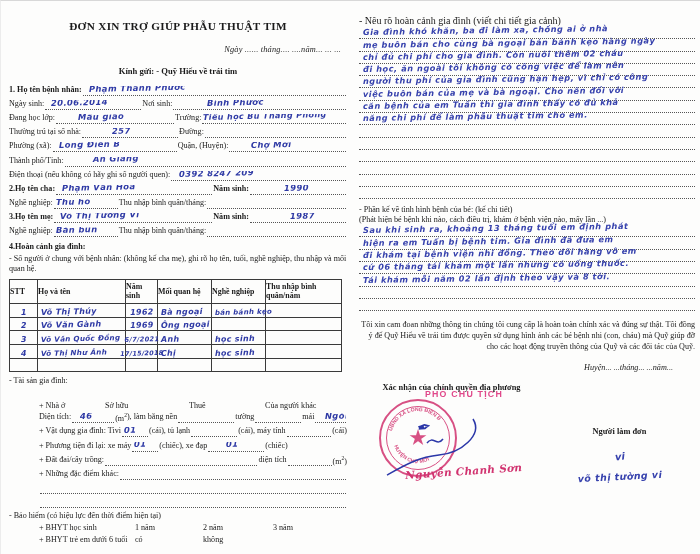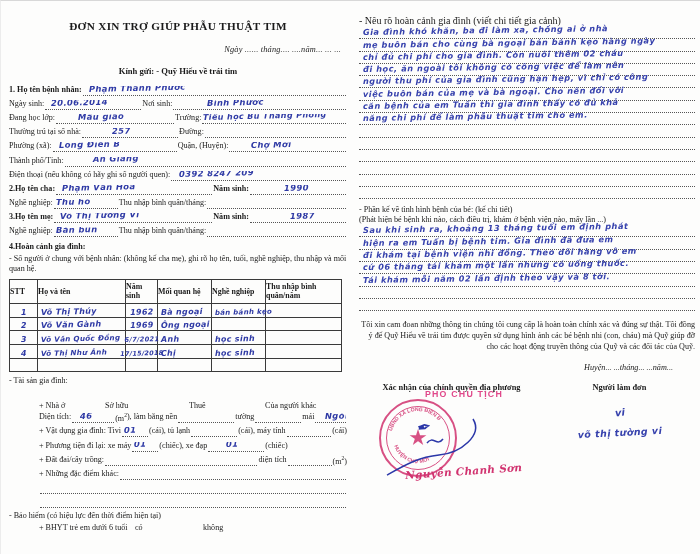--- a/index.html
+++ b/index.html
@@ -99,21 +99,21 @@
     white-space:nowrap;overflow:hidden;
     transform:rotate(-0.9deg);transform-origin:left bottom;
   }
   .commit{font-size:8.1px;line-height:1.32;margin-top:9px;text-align:right;}
   .date-line2{
     text-align:right;font-style:italic;font-size:8.2px;
     margin-top:11px;padding-right:22px;
   }
   .sigrow{display:flex;margin-top:11px;}
   .sigL{width:185px;text-align:center;font-weight:bold;font-size:8.4px;position:relative;}
-  .sigR{flex:1;text-align:center;font-weight:bold;font-size:8.4px;position:relative;}
+  .sigR{flex:1;text-align:center;font-weight:bold;font-size:8.4px;position:relative;margin-top:44px;}
 
   
   .stamp{
     position:absolute;left:20px;top:16px;width:74px;height:74px;
     border:2.2px solid #d1326f;border-radius:50%;
     opacity:.85;
   }
   .stamp:before{
     content:"";position:absolute;left:5px;top:5px;right:5px;bottom:5px;
     border:1.2px solid #d1326f;border-radius:50%;
@@ -469,20 +469,26 @@
     <div class="frow ind">
       <span class="dots"></span>
     </div>
     <div class="frow ind">
       <span class="dots"></span>
     </div>
 
 
     <div style="font-size:8.1px;margin-top:2px">- Bảo hiểm (có hiệu lực đến thời điểm hiện tại)</div>
 
+    <div class="cols3" style="margin-top:3px">
+      <span style="width:126px;padding-left:30px;box-sizing:border-box">+ BHYT học sinh</span>
+      <span style="width:68px">1 năm</span>
+      <span style="width:70px">2 năm</span>
+      <span>3 năm</span>
+    </div>
 
     <div class="cols3" style="margin-top:3px">
       <span style="width:126px;padding-left:30px;box-sizing:border-box">+ BHYT trẻ em dưới 6 tuổi</span>
       <span style="width:68px">có</span>
       <span>không</span>
     </div>
 
   </div>
 
   <div class="col-right">

